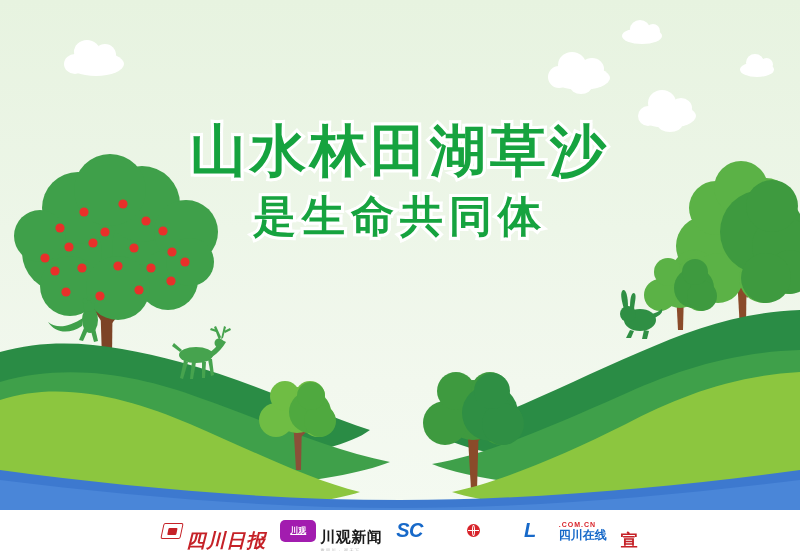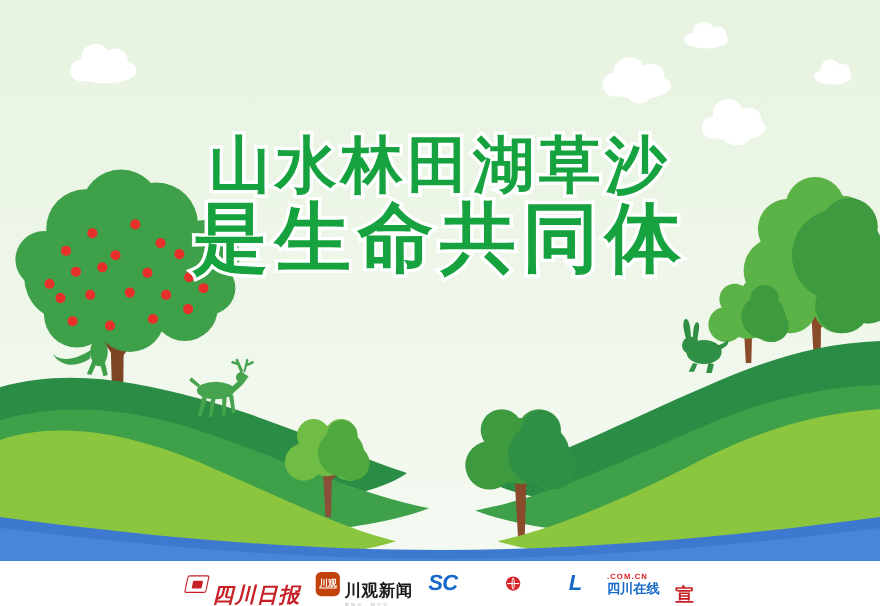--- a/index.html
+++ b/index.html
@@ -36,21 +36,21 @@
     line-height:66px;
     letter-spacing:4px;
     color:#16a33f;
     -webkit-text-stroke:6px #ffffff;
     paint-order:stroke fill;
     text-shadow:
       0 0 0 #fff,
       3px 0 0 #fff,-3px 0 0 #fff,0 3px 0 #fff,0 -3px 0 #fff,
       2px 2px 0 #fff,-2px 2px 0 #fff,2px -2px 0 #fff,-2px -2px 0 #fff;
   }
-  .hl-line.second{font-size:69px;letter-spacing:6px;}
+  .hl-line.second{font-size:43px;letter-spacing:6px;}
   
   .footer{
     position:absolute;left:0;top:510px;width:800px;height:41px;
     background:#ffffff;z-index:60;
     display:flex;align-items:center;justify-content:center;gap:14px;
   }
   .logo{display:flex;align-items:center;gap:4px;}
   .logo-text{
     font-family:"DejaVu Sans","Liberation Sans",sans-serif;
     font-weight:bold;white-space:nowrap;margin-top:20px;
@@ -58,21 +58,21 @@
   .scrb-mark{
     width:18px;height:14px;border:1.6px solid #c52127;
     transform:skewX(-12deg);border-radius:2px;
     display:flex;align-items:center;justify-content:center;
   }
   .scrb-mark i{
     display:block;width:9px;height:7px;background:#c52127;border-radius:1px;
   }
   .scrb-name{color:#c52127;font-size:19px;font-style:italic;letter-spacing:1px;}
   .cgxw-icon{
-    width:22px;height:22px;background:#c2410c;border-radius:5px;
+    width:36px;height:22px;background:#a21caf;border-radius:5px;
     display:flex;align-items:center;justify-content:center;
     color:#fff;font-size:8px;font-weight:bold;line-height:1;text-decoration:underline;
   }
   .cgxw-wrap{display:flex;flex-direction:column;justify-content:center;}
   .cgxw-name{color:#1a1a1a;font-size:15px;font-weight:bold;letter-spacing:0.5px;}
   .cgxw-sub{color:#b9b9b9;font-size:4.5px;letter-spacing:1px;margin-top:1px;}
   .scol-wrap{display:flex;align-items:center;gap:3px;}
   .scol-word{
     color:#1769c9;font-size:20px;font-weight:bold;font-style:italic;
     letter-spacing:-0.5px;display:flex;align-items:center;gap:44px;

